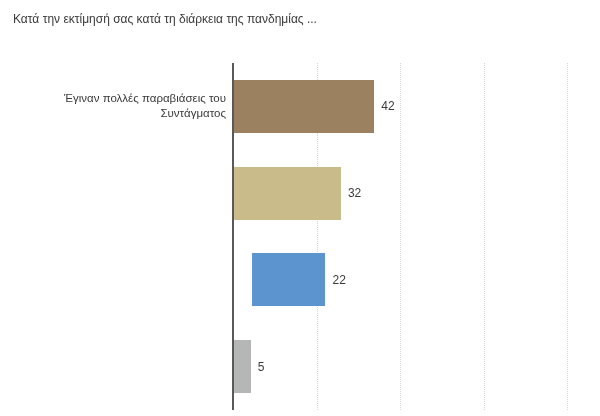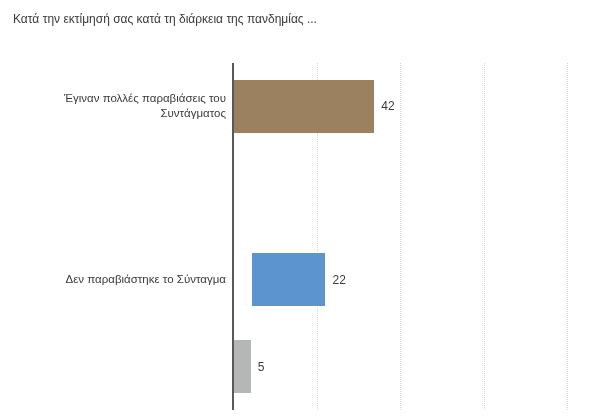--- a/index.html
+++ b/index.html
@@ -81,33 +81,34 @@
 </head>
 <body>
 
 <div class="canvas">
   <div class="chart-title">Κατά την εκτίμησή σας κατά τη διάρκεια της πανδημίας ...</div>
 
   <div class="category-labels">
       <div class="category-label" style="top: 0px; height: 86.75px; margin-left: 12px;">
         <div class="label-text" style="color: rgb(58, 58, 58);">Έγιναν πολλές παραβιάσεις του Συντάγματος</div>
       </div>
-      <div class="category-label" style="top: 173.5px; height: 86.75px;">
-        <div class="label-text" style="color: rgb(58, 58, 58);">Δεν παραβιάστηκε το Σύνταγμα</div>
-      </div>
     </div>
 
   <div class="plot-area">
       <div class="gridline" style="left: 82.5px; border-left-color: rgb(214, 214, 214);"></div>
       <div class="gridline" style="left: 166px; border-left-color: rgb(214, 214, 214);"></div>
       <div class="gridline" style="left: 249.5px; border-left-color: rgb(214, 214, 214);"></div>
       <div class="gridline" style="left: 333px; border-left-color: rgb(214, 214, 214);"></div>
       <div class="bar-row" style="top: 0px; height: 86.75px;">
         <div class="bar" style="top: 16.875px; height: 53px; width: 140.28px; background: rgb(156, 129, 96);"></div>
         <div class="value-label" style="left: 147.28px; color: rgb(58, 58, 58);">42</div>
+      </div>
+      <div class="bar-row" style="top: 86.75px; height: 86.75px;">
+        <div class="bar" style="top: 16.875px; height: 53px; width: 106.88px; background: rgb(201, 188, 138);"></div>
+        <div class="value-label" style="left: 113.88px; color: rgb(58, 58, 58);">32</div>
       </div>
       <div class="bar-row" style="top: 173.5px; height: 86.75px; margin-left: 18px;">
         <div class="bar" style="top: 16.875px; height: 53px; width: 73.48px; background: rgb(91, 148, 206);"></div>
         <div class="value-label" style="left: 80.48px; color: rgb(58, 58, 58);">22</div>
       </div>
       <div class="bar-row" style="top: 260.25px; height: 86.75px;">
         <div class="bar" style="top: 16.875px; height: 53px; width: 16.7px; background: rgb(180, 183, 182);"></div>
         <div class="value-label" style="left: 23.7px; color: rgb(58, 58, 58);">5</div>
       </div>
     </div>

